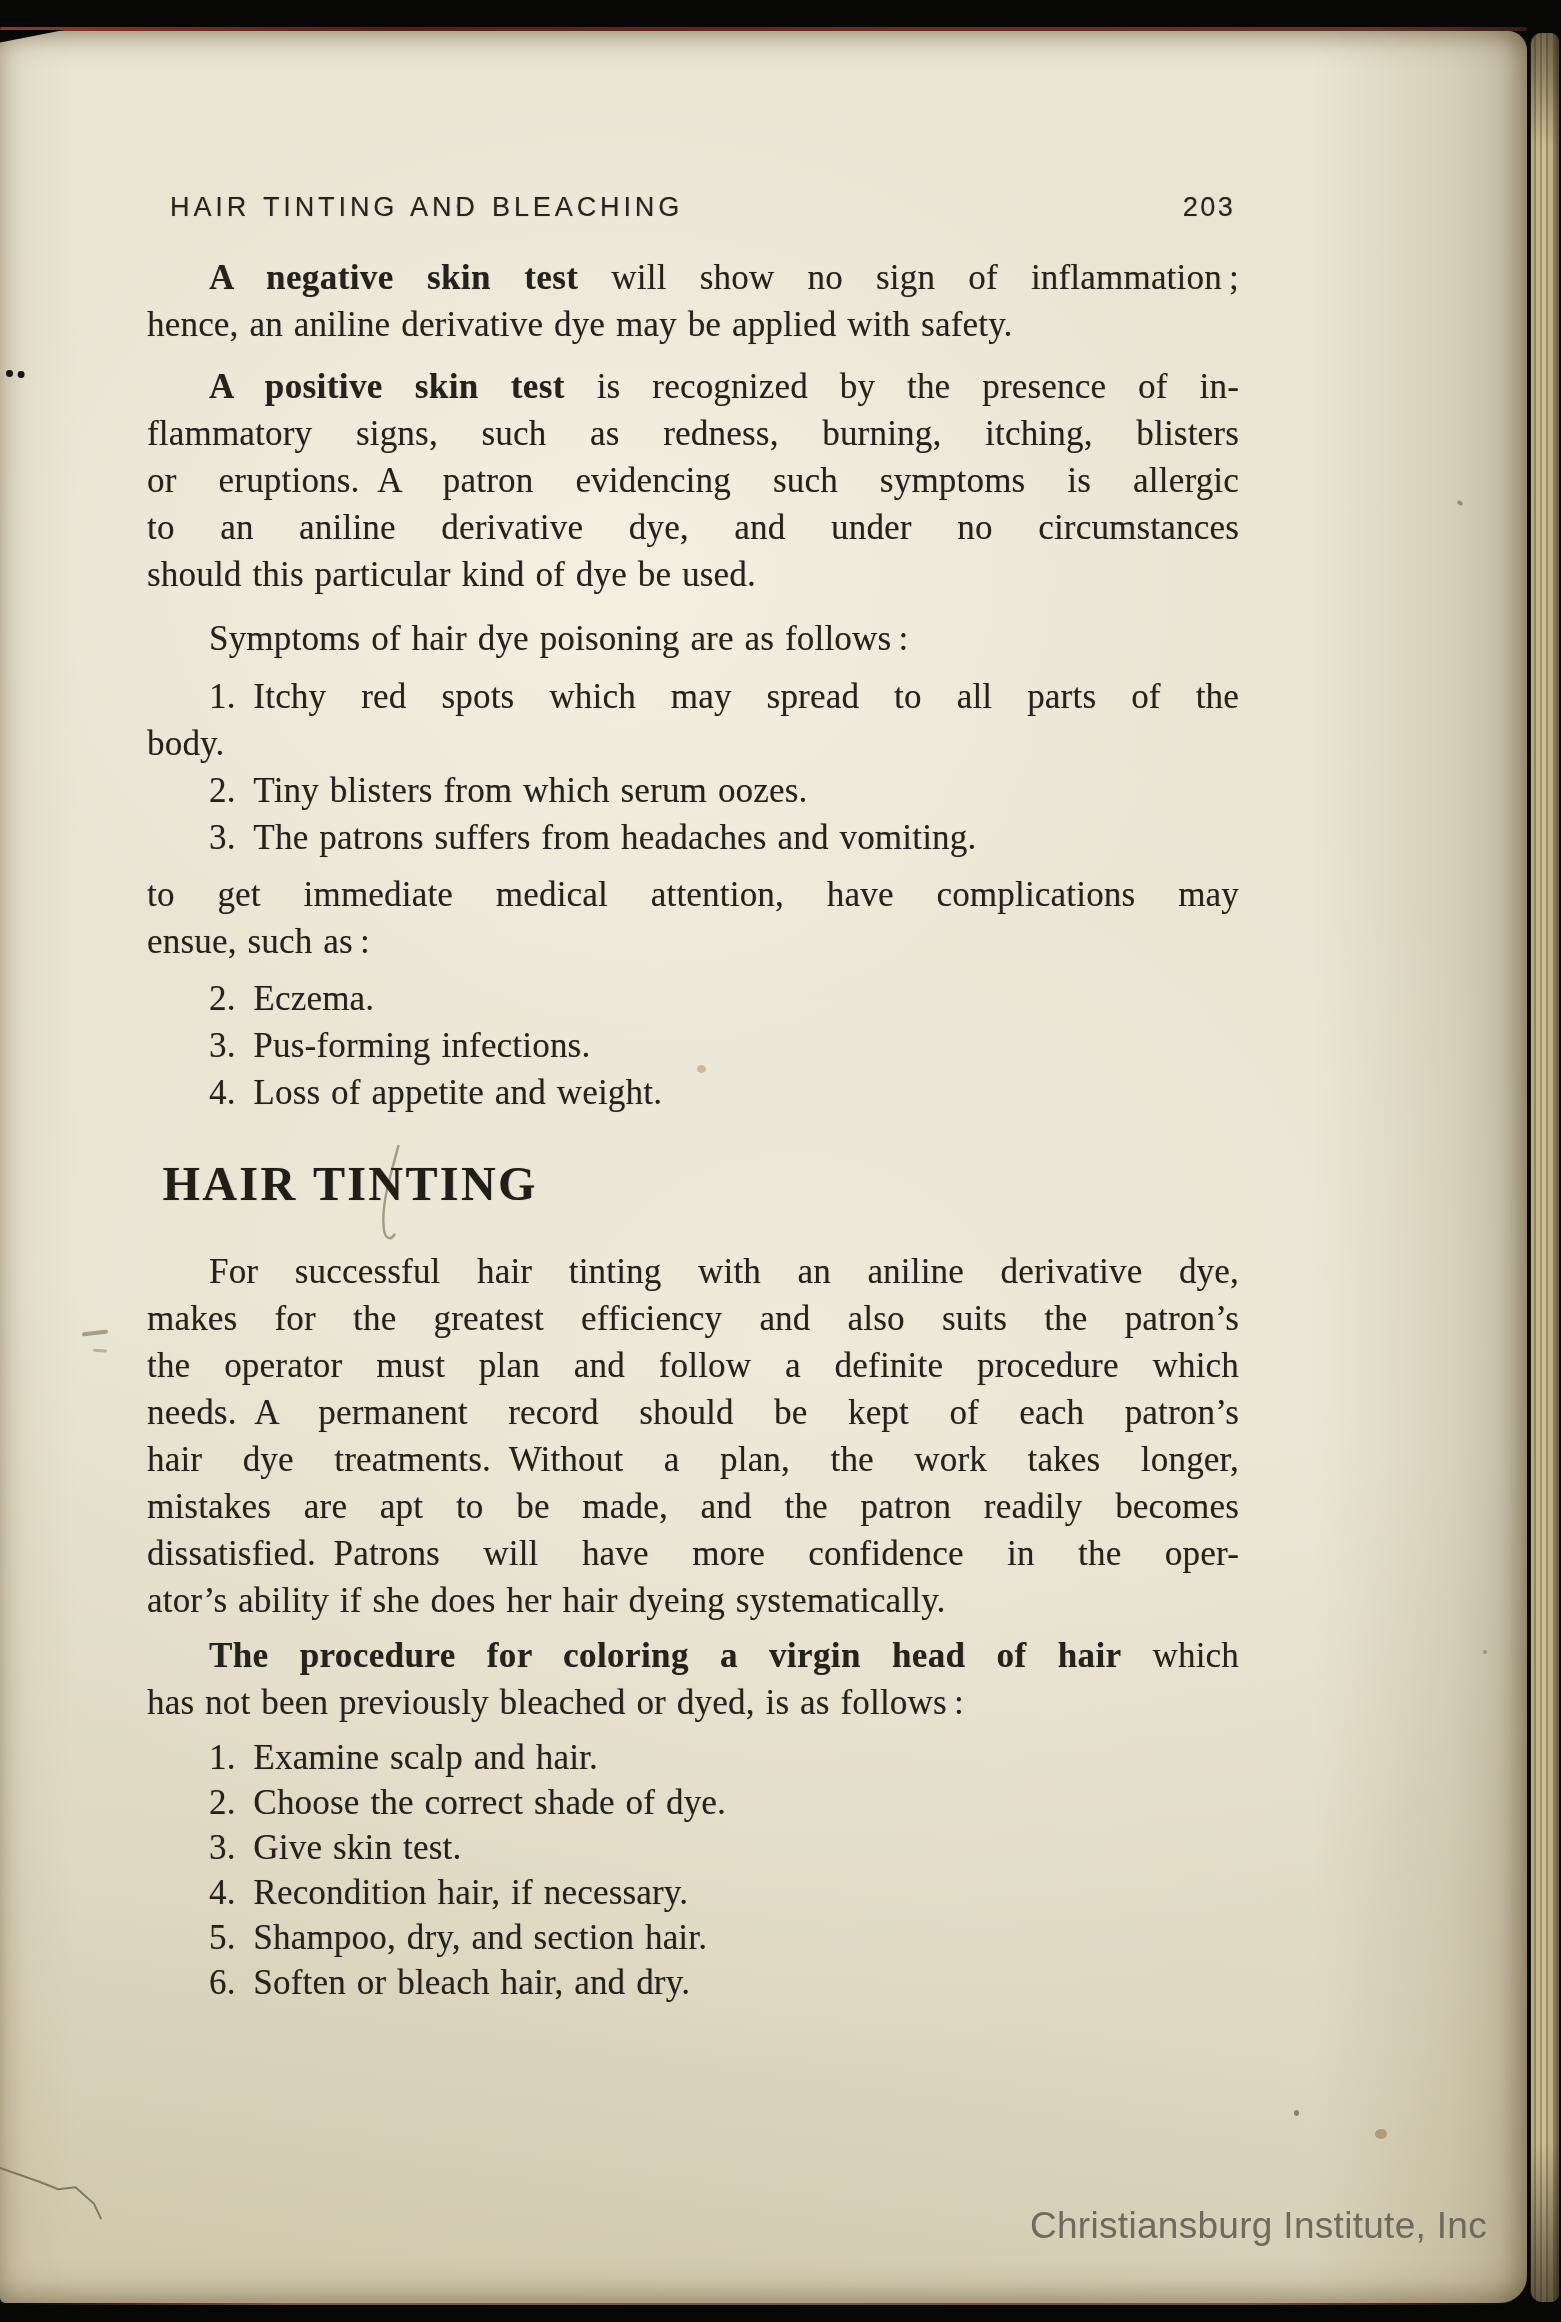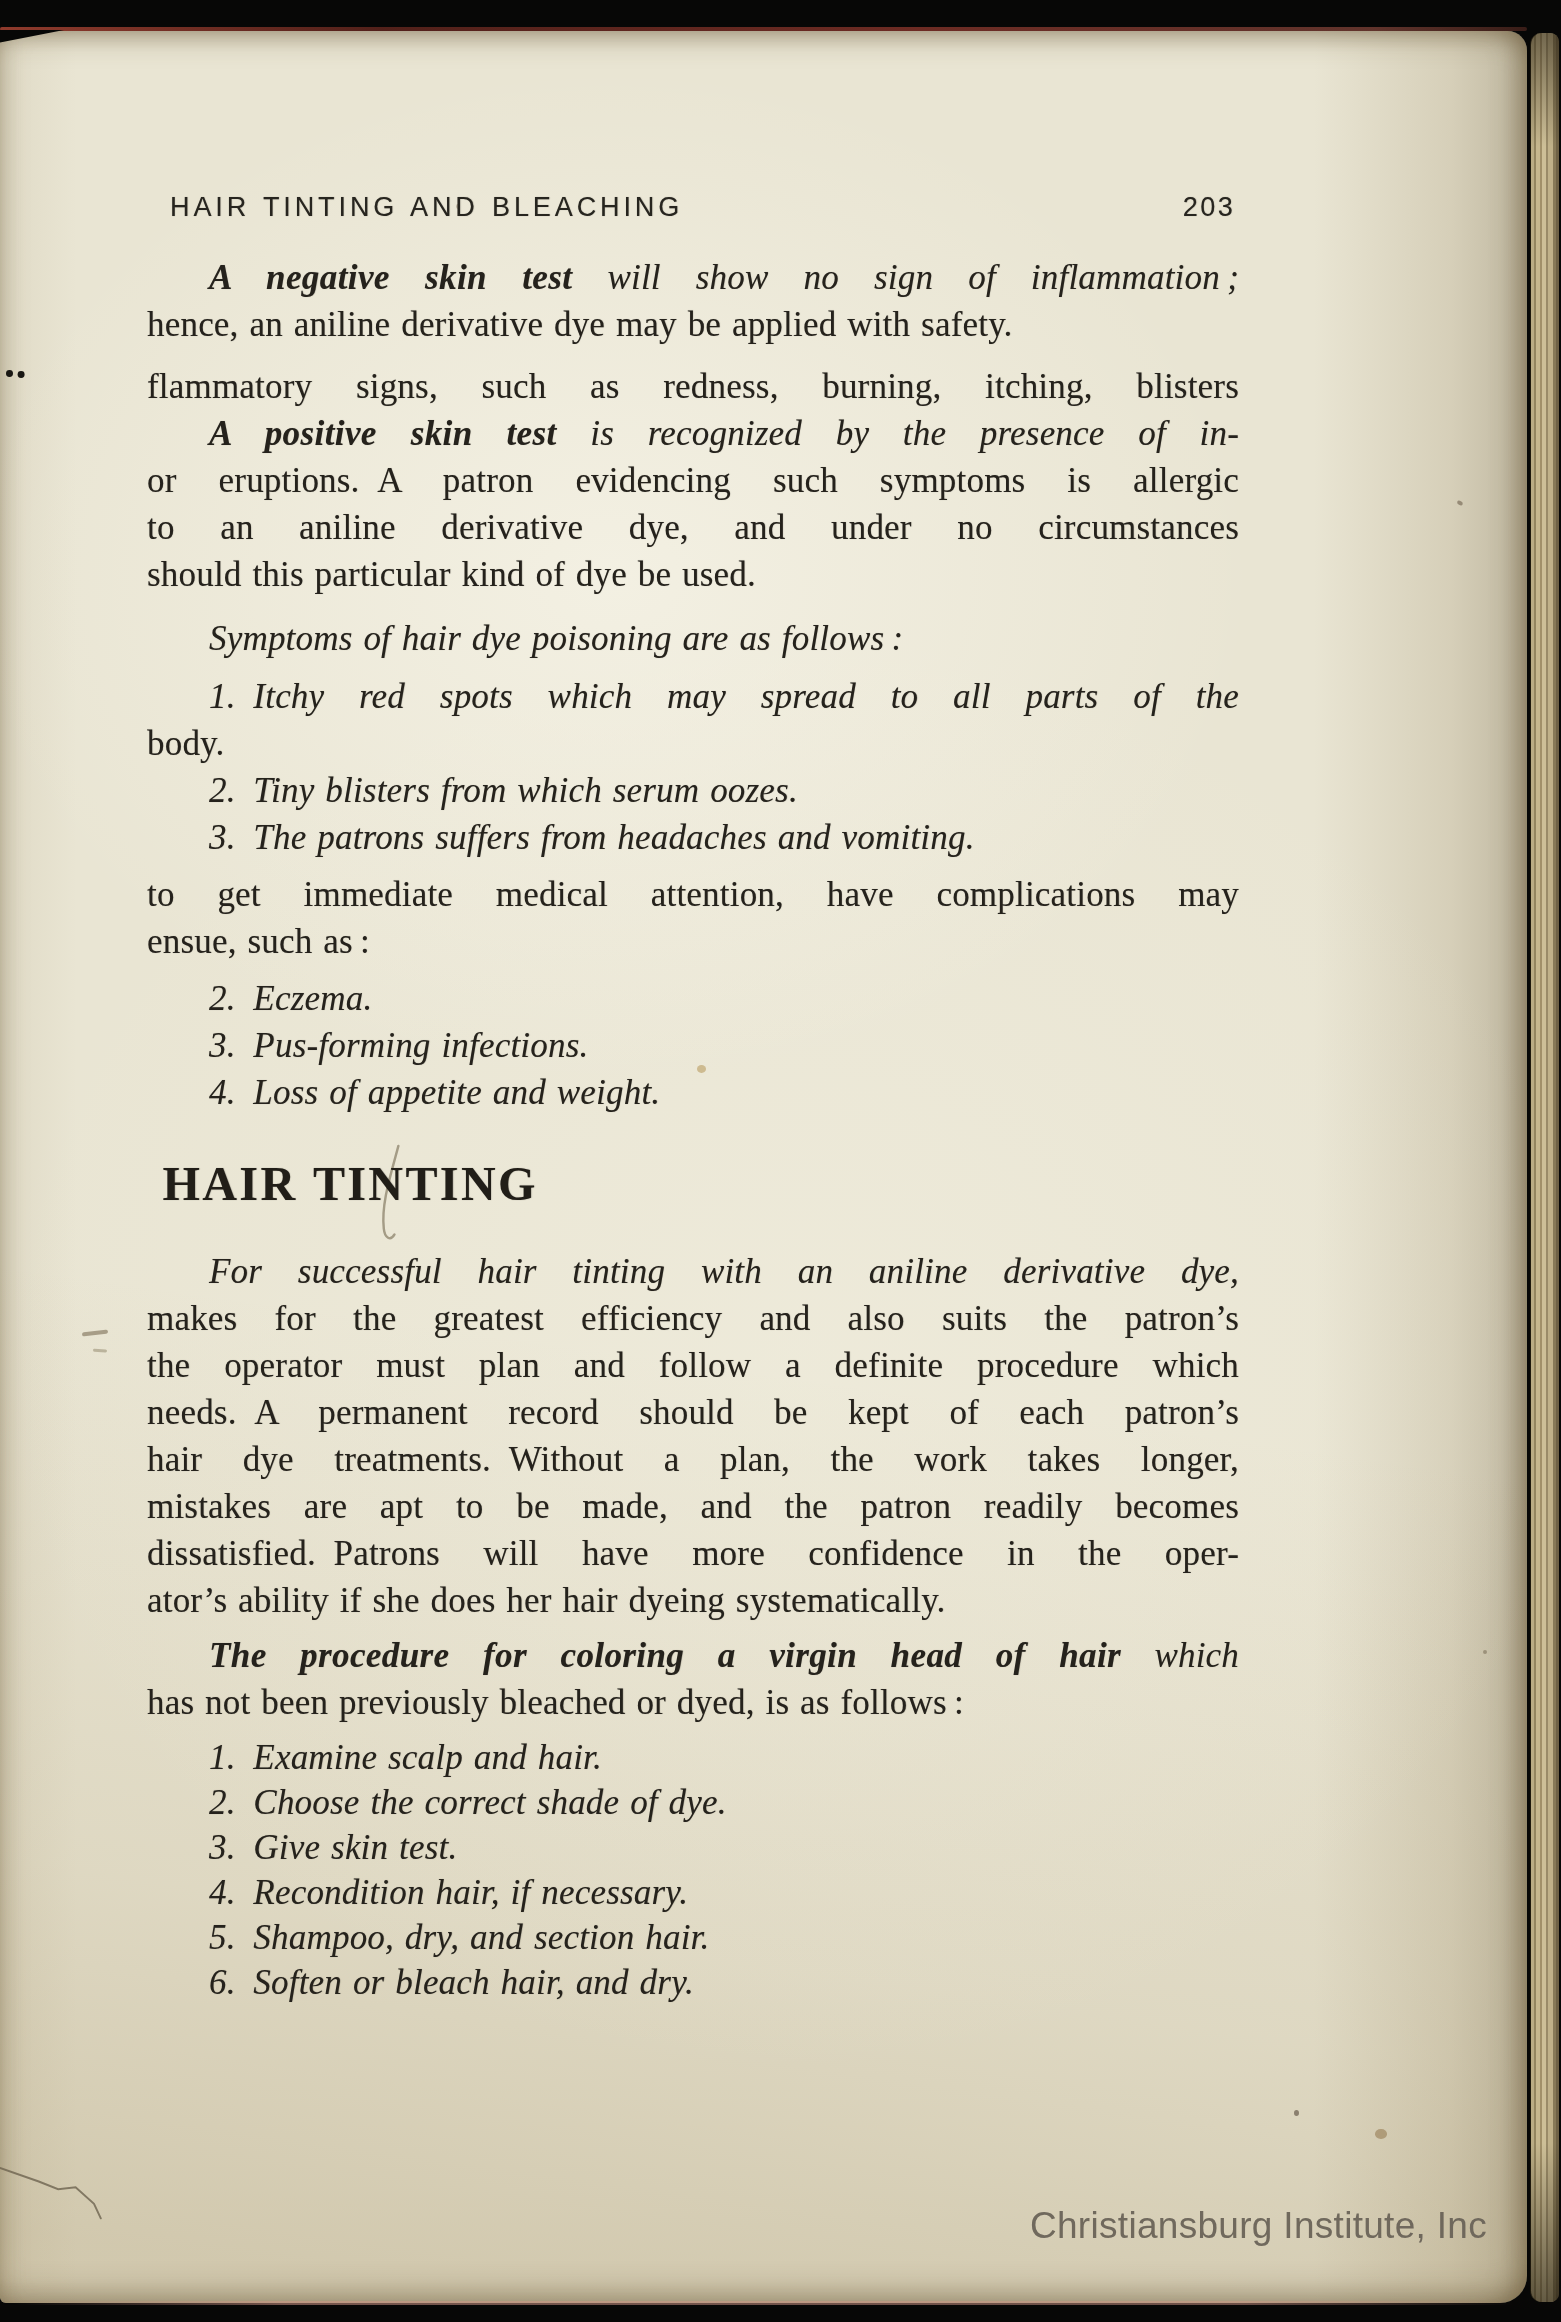--- a/index.html
+++ b/index.html
@@ -70,21 +70,21 @@
     position:relative; height:39px; line-height:39px;
     font-family:"Liberation Sans","DejaVu Sans",sans-serif;
     font-size:27px; letter-spacing:3.9px; color:#27251f;
     text-shadow:0.3px 0.3px 1px rgba(39,37,31,.4);
   }
   .rh-title { display:block; text-align:left; transform:translateX(23px); }
   .rh-num  { position:absolute; right:3.9px; top:0; letter-spacing:2.4px; }
 
   .line { min-height:47px; }
   .j    { text-align:justify; text-align-last:justify; }
-  .ind  { text-indent:62px;font-style:italic; }
+  .ind  { text-indent:62px; }
   .b    { font-weight:700; letter-spacing:0.4px; }
 
   .p1 {margin-top:27px} .p2 {margin-top:14.6px} .p3 {margin-top:17.5px}
   .la {margin-top:10.7px} .p4 {margin-top:10.7px} .lb {margin-top:9.7px}
   .p5 {margin-top:37px} .p6 {margin-top:7.8px}
   .lc {margin-top:8.7px}  .lc .line {line-height:45px; min-height:45px;}
 
   .section-heading {
     margin-top:41px; height:54px; line-height:54px; text-align:left;
     font-weight:700; font-size:48px; letter-spacing:2.4px; color:#211e18;
@@ -159,22 +159,22 @@
         <span class="rh-title">HAIR TINTING AND BLEACHING</span>
         <span class="rh-num">203</span>
       </div>
 
       <div class="para p1">
         <div class="line j ind"><span class="b">A negative skin test</span><span> will show no sign of inflammation ;</span></div>
         <div class="line">hence, an aniline derivative dye may be applied with safety.</div>
       </div>
 
       <div class="para p2">
+        <div class="line j ind"><span class="b">A positive skin test</span><span> is recognized by the presence of in-</span></div>
         <div class="line j">flammatory signs, such as redness, burning, itching, blisters</div>
-        <div class="line j ind"><span class="b">A positive skin test</span><span> is recognized by the presence of in-</span></div>
         <div class="line j">or eruptions. A patron evidencing such symptoms is allergic</div>
         <div class="line j">to an aniline derivative dye, and under no circumstances</div>
         <div class="line">should this particular kind of dye be used.</div>
       </div>
 
       <div class="para p3">
         <div class="line ind">Symptoms of hair dye poisoning are as follows :</div>
       </div>
 
       <div class="para la">

